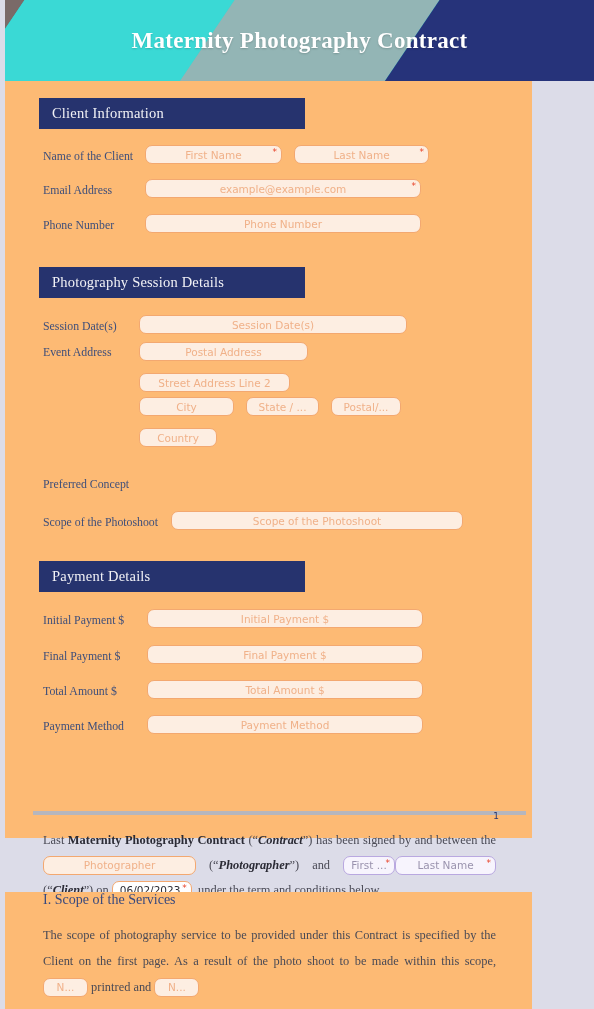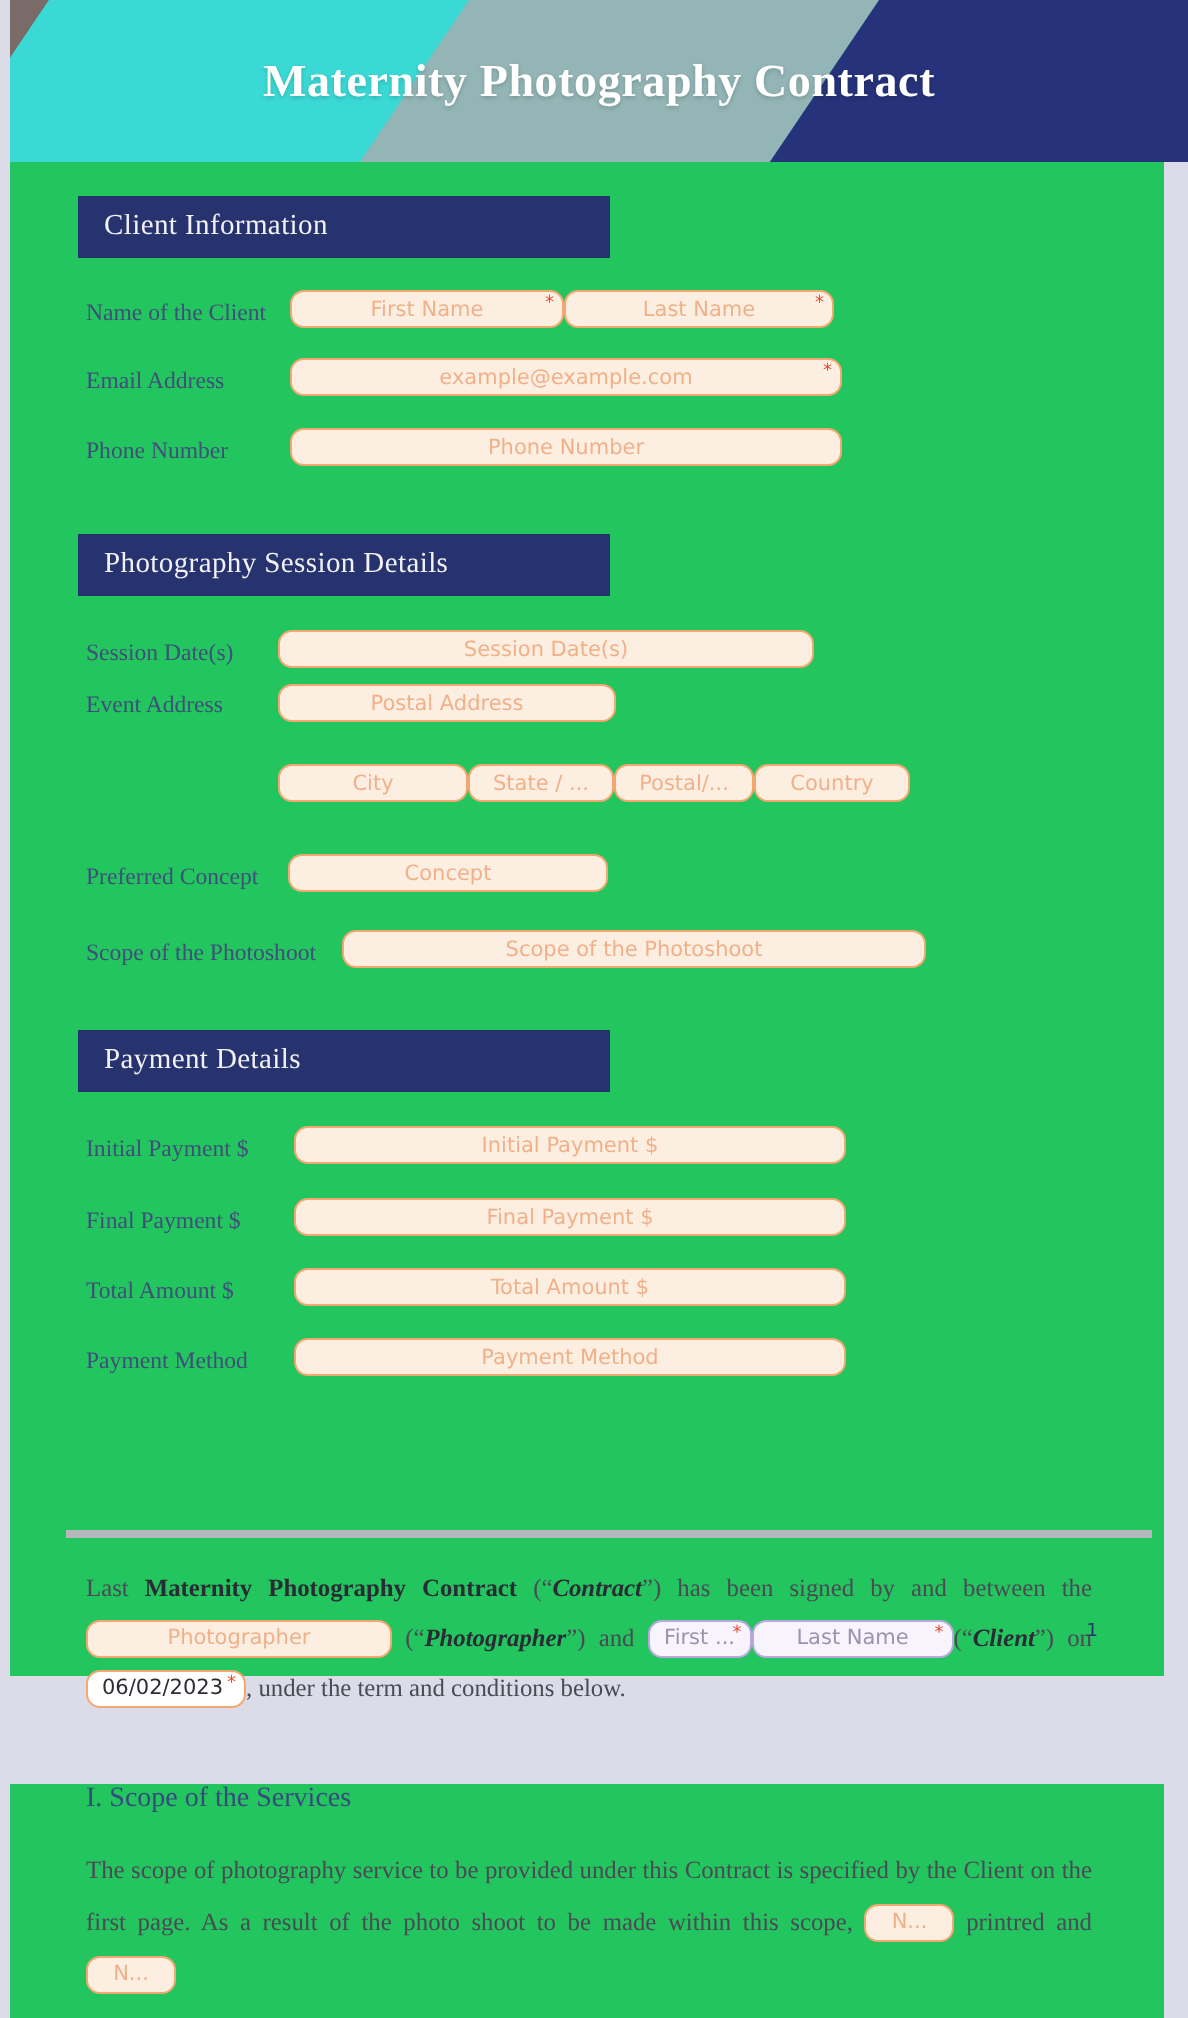--- a/index.html
+++ b/index.html
@@ -10,23 +10,23 @@
     height: 1009px;
     background: #dcdce8;
     font-family: "Liberation Serif", serif;
     overflow: hidden;
     position: relative;
   }
 
   
   .page {
     position: relative;
-    width: 577px;
+    width: 527px;
     margin-left: 5px;
-    background: #22c55e;
+    background: #fdba74;
   }
   .page-1 { height: 838px; }
   .page-gap { height: 16px; background: #dcdce8; width: 594px; margin-left: 0; }
   .page-2 { height: 155px; }
 
   
   .banner {
     position: relative;
     height: 81px;
     width: 589px;
@@ -84,21 +84,21 @@
     align-items: flex-end;
     padding: 0 0 0 38px;
     min-height: 27px;
   }
   .lbl {
     color: #3f4f7a;
     font-size: 11.8px;
     white-space: nowrap;
     flex: 0 0 auto;
   }
-  .fields { display: flex; flex-wrap: wrap; gap: 0; }
+  .fields { display: flex; flex-wrap: wrap; gap: 12px; }
 
   
   .fld {
     position: relative;
     background: #fdeee2;
     border: 1px solid #f3a870;
     border-radius: 7px;
     height: 19px;
     display: flex;
     align-items: center;
@@ -241,20 +241,23 @@
     </div>
   </div>
 
   <div style="height:8px"></div>
   <div class="row" style="align-items:flex-start">
     <div class="lbl" style="width:96px;padding-top:3px">Event Address</div>
     <div class="fields" style="width:324px">
       <div class="fld" style="width:169px">
         <span>Postal Address</span>
       </div>
+      <div class="fld" style="width:151px">
+        <span>Street Address Line 2</span>
+      </div>
     </div>
   </div>
 
   <div style="height:5px"></div>
   <div class="row">
     <div style="width:96px;flex:0 0 auto"></div>
     <div class="fields" style="width:330px">
       <div class="fld" style="width:95px">
         <span>City</span>
       </div>
@@ -266,25 +269,20 @@
       </div>
       <div class="fld" style="width:78px">
         <span>Country</span>
       </div>
     </div>
   </div>
 
   <div style="height:18px"></div>
   <div class="row">
     <div class="lbl" style="width:101px">Preferred Concept</div>
-    <div class="fields">
-      <div class="fld" style="width:160px">
-        <span>Concept</span>
-      </div>
-    </div>
   </div>
 
   <div style="height:11px"></div>
   <div class="row">
     <div class="lbl" style="width:128px">Scope of the Photoshoot</div>
     <div class="fields">
       <div class="fld" style="width:292px">
         <span>Scope of the Photoshoot</span>
       </div>
     </div>

